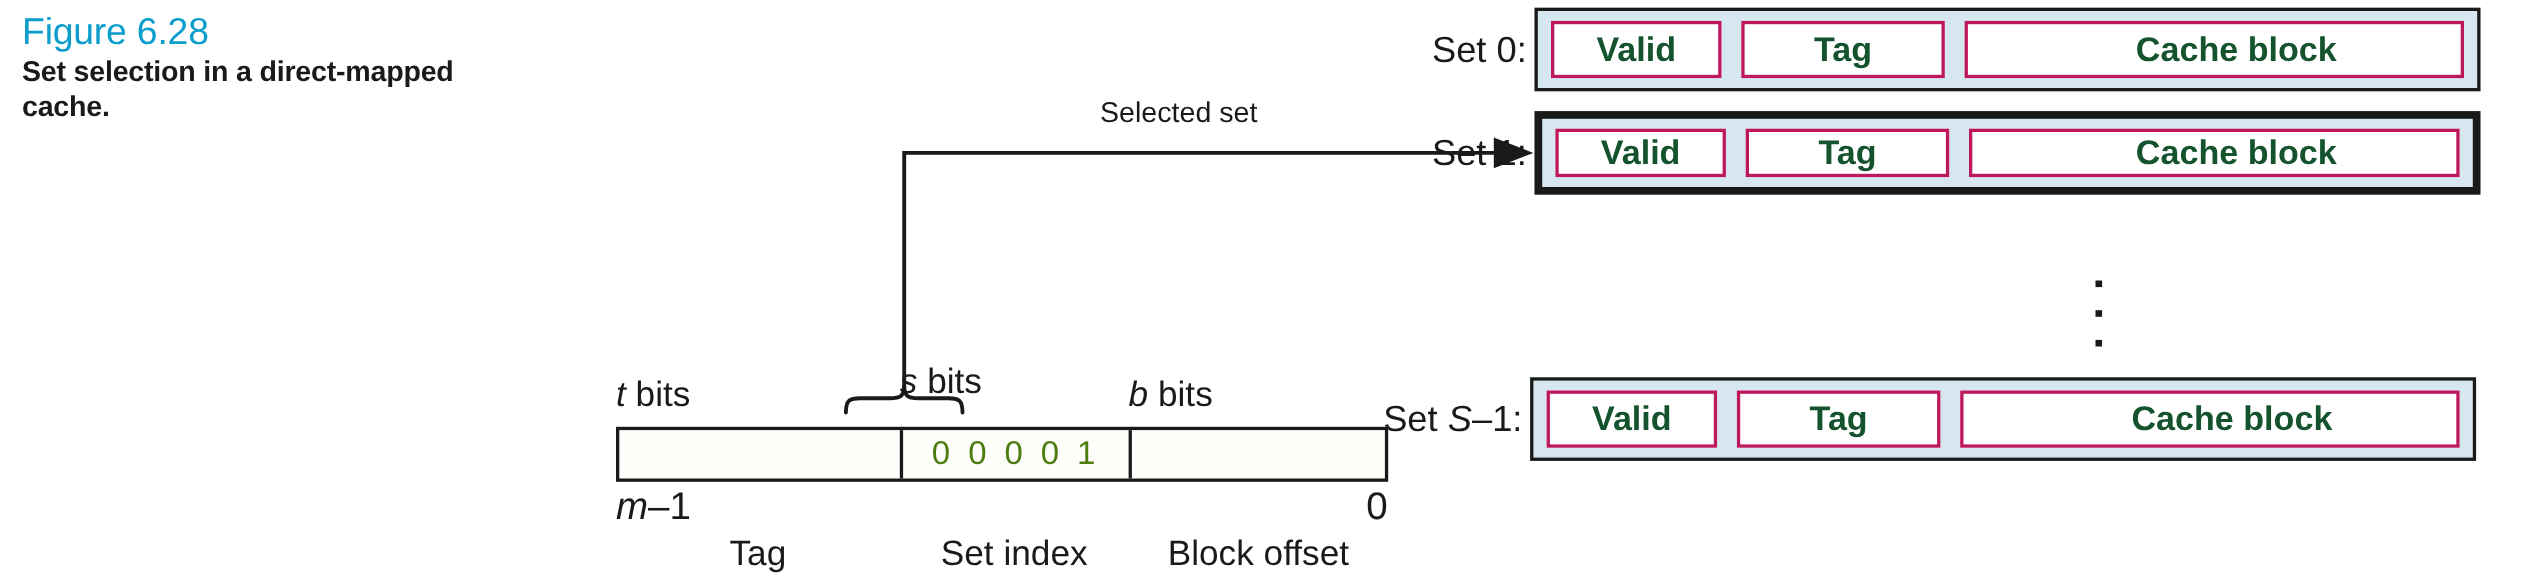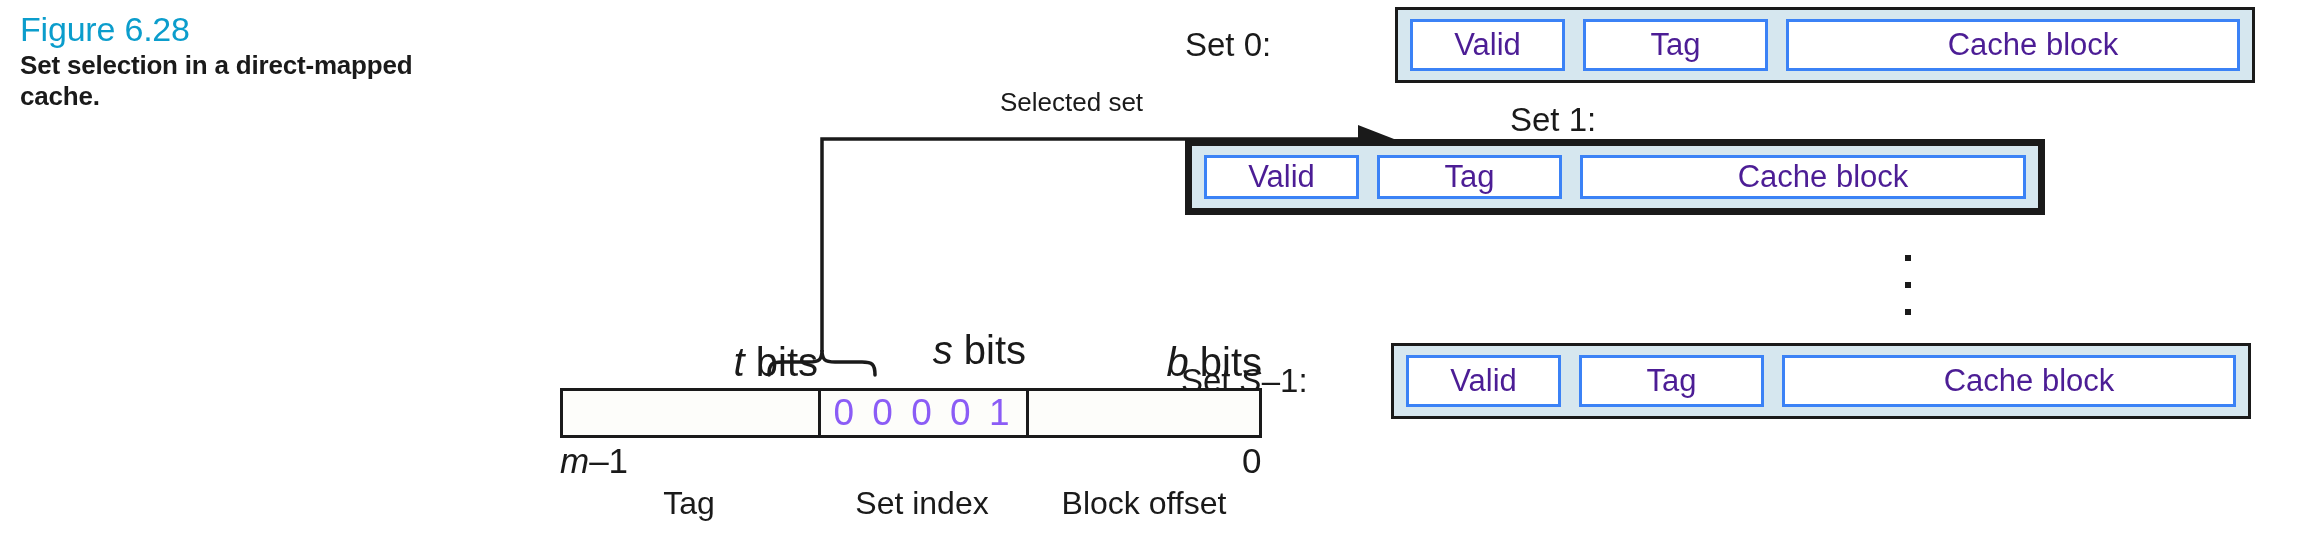--- a/index.html
+++ b/index.html
@@ -45,52 +45,53 @@
   
   .set-row {
     position: absolute;
     display: flex;
     align-items: center;
   }
   .set-label {
     font-size: 33px;
     color: #1a1a1a;
     white-space: nowrap;
-    text-align: left;
+    text-align: right;
     width: 210px;
-    padding-right: 32px;
+    padding-right: 7px;
     box-sizing: border-box;
   }
   .set-label i {
     font-style: italic;
   }
   .set-box {
     background: #d6e7ef;
     border: 3px solid #1a1a1a;
     display: flex;
     align-items: center;
     padding: 9px 12px;
     box-sizing: border-box;
     width: 860px;
     height: 76px;
   }
   .set-box.selected {
     border-width: 7px;
   }
   .cell {
     background: #ffffff;
-    border: 3px solid #3b82f6;
+    border: 3px solid #be185d;
     box-sizing: border-box;
     height: 100%;
     display: flex;
     align-items: center;
     justify-content: center;
     font-size: 31px;
-    color: #4c1d95;
-    white-space: nowrap;
+    color: #14532d;
+    white-space: nowrap;
+    font-weight: bold;
   }
   .cell-valid { width: 155px; margin-right: 18px; }
   .cell-tag   { width: 185px; margin-right: 18px; }
   .cell-block { flex: 1 1 auto; padding-left: 40px; }
 
   
   #ellipsis {
     position: absolute;
     left: 1905px;
     top: 255px;
@@ -116,35 +117,35 @@
     height: 50px;
     display: flex;
     border: 3px solid #1a1a1a;
     box-sizing: border-box;
     background: #fdfdfa;
   }
   .field {
     display: flex;
     align-items: center;
     justify-content: center;
-    font-size: 37px;
-    color: #8b5cf6;
+    font-size: 30px;
+    color: #4d7c0f;
     box-sizing: border-box;
     letter-spacing: 4px;
   }
   .f-tag   { width: 258px; border-right: 3px solid #1a1a1a; }
   .f-set   { width: 208px; border-right: 3px solid #1a1a1a; }
   .f-blk   { flex: 1 1 auto; }
 
   .bits-label {
     position: absolute;
-    font-size: 40px;
-    color: #1a1a1a;
-    white-space: nowrap;
-    text-align: right;
+    font-size: 32px;
+    color: #1a1a1a;
+    white-space: nowrap;
+    text-align: left;
   }
   .bits-label i { font-style: italic; }
 
   .edge-label {
     position: absolute;
     font-size: 35px;
     color: #1a1a1a;
     white-space: nowrap;
   }
   .edge-label i { font-style: italic; }
@@ -204,21 +205,21 @@
 
   <div class="set-row" style="left:1185px; top:7px;">
     <div class="set-label"><span>Set 0:</span></div>
     <div class="set-box">
       <div class="cell cell-valid">Valid</div>
       <div class="cell cell-tag">Tag</div>
       <div class="cell cell-block">Cache block</div>
     </div>
   </div>
 
-  <div class="set-row" style="left:1185px; top:101px;flex-direction:column;">
+  <div class="set-row" style="left:1185px; top:101px;">
     <div class="set-label"><span>Set 1:</span></div>
     <div class="set-box selected">
       <div class="cell cell-valid">Valid</div>
       <div class="cell cell-tag">Tag</div>
       <div class="cell cell-block">Cache block</div>
     </div>
   </div>
 
   <div id="ellipsis">
     <span></span>

